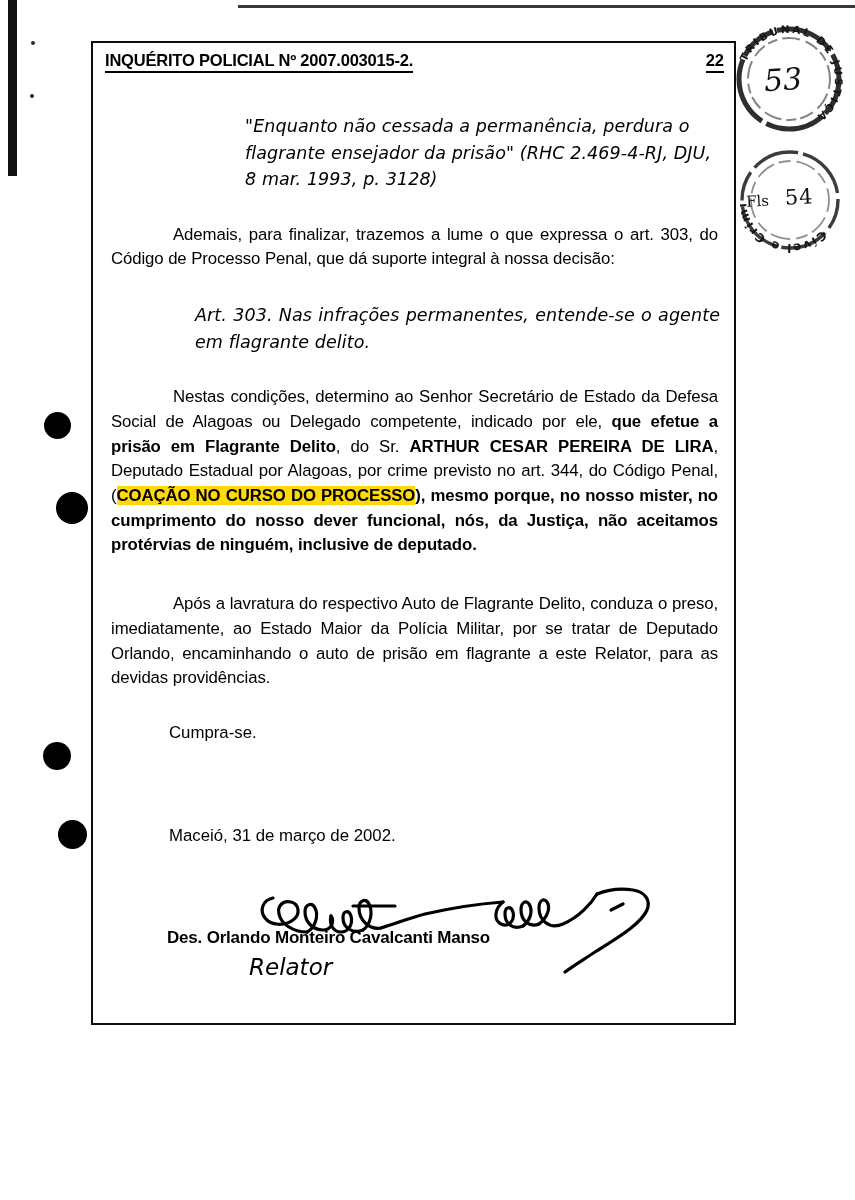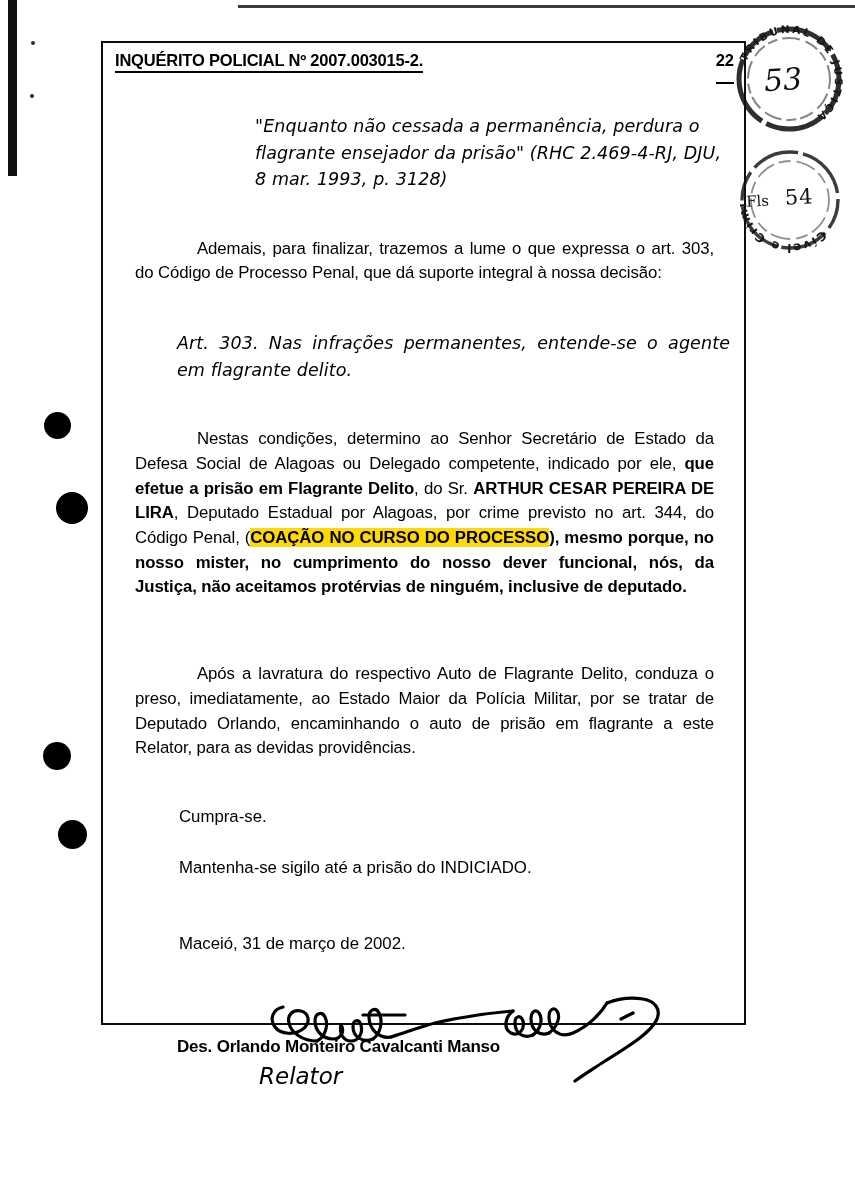--- a/index.html
+++ b/index.html
@@ -47,21 +47,21 @@
     border-radius: 50%;
   }
   .punch-1 { left: 44px;  top: 412px; width: 27px; height: 27px; }
   .punch-2 { left: 56px;  top: 492px; width: 32px; height: 32px; }
   .punch-3 { left: 43px;  top: 742px; width: 28px; height: 28px; }
   .punch-4 { left: 58px;  top: 820px; width: 29px; height: 29px; }
 
   
   .doc-frame {
     position: absolute;
-    left: 101px;
+    left: 91px;
     top: 41px;
     width: 645px;
     height: 984px;
     border: 2px solid #0d0d0d;
     box-sizing: border-box;
     background: #ffffff;
   }
 
   
   .doc-header {
@@ -79,21 +79,21 @@
     letter-spacing: -0.2px;
     border-bottom: 2px solid #000;
     padding-bottom: 1px;
     color: #000;
     white-space: nowrap;
   }
   .doc-header .hdr-page {
     font-size: 16.5px;
     font-weight: 700;
     border-bottom: 2px solid #000;
-    padding-bottom: 12px;
+    padding-bottom: 1px;
     color: #000;
   }
 
   
   .doc-body {
     position: absolute;
     left: 14px;
     right: 12px;
     top: 70px;
     color: #000;
@@ -103,31 +103,31 @@
     margin-left: 138px;
     margin-right: 2px;
     font-style: italic;
     font-size: 17.5px;
     line-height: 1.52;
     letter-spacing: 0.1px;
     text-align: left;
     font-family: "DejaVu Sans", sans-serif;
   }
   .quote-block.q2 {
-    margin-left: 60px;
+    margin-left: 88px;
     margin-right: 2px;
     text-align: justify;
   }
 
   .para {
     font-size: 16.8px;
     line-height: 1.47;
     text-align: justify;
     text-indent: 62px;
-    margin: 18px;
+    margin: 4px;
     letter-spacing: -0.1px;
   }
   .para b { font-weight: 700; }
 
   .hl {
     background: #FFD905;
     box-decoration-break: clone;
     -webkit-box-decoration-break: clone;
   }
   .spacer-md { height: 26px; }
@@ -241,21 +241,20 @@
       <p class="para"><span>Nestas condições, determino ao Senhor Secretário de Estado da Defesa Social de Alagoas ou Delegado competente, indicado por ele, </span><b>que efetue a prisão em Flagrante Delito</b><span>, do Sr. </span><b>ARTHUR CESAR PEREIRA DE LIRA</b><span>, Deputado Estadual por Alagoas, por crime previsto no art. 344, do Código Penal, (</span><b class="hl">COAÇÃO NO CURSO DO PROCESSO</b><b>), mesmo porque, no nosso mister, no cumprimento do nosso dever funcional, nós, da Justiça, não aceitamos protérvias de ninguém, inclusive de deputado.</b></p>
 
       <div class="spacer-md"></div>
 
       <p class="para">Após a lavratura do respectivo Auto de Flagrante Delito, conduza o preso, imediatamente, ao Estado Maior da Polícia Militar, por se tratar de Deputado Orlando, encaminhando o auto de prisão em flagrante a este Relator, para as devidas providências.</p>
 
       <div class="spacer-md"></div>
 
       <p class="short-line">Cumpra-se.</p>
       <div class="spacer-md"></div>
-      <p class="short-line">Mantenha-se sigilo até a prisão do INDICIADO.</p>
       <div class="spacer-md"></div>
       <div class="spacer-md"></div>
       <p class="short-line">Maceió, 31 de março de 2002.</p>
 
       <div class="sig-wrap">
         <svg class="sig-svg" width="420" height="100" viewBox="0 0 420 100">
           <g fill="none" stroke="#000" stroke-width="3.2" stroke-linecap="round" stroke-linejoin="round">
             <path d="M18,22 C8,24 4,34 10,42 C16,50 30,50 38,44 C46,38 44,28 36,26 C28,24 22,30 24,38 C26,48 38,56 52,56"></path>
             <path d="M52,56 C60,52 64,40 60,32 C57,26 50,28 50,36 C50,46 58,54 68,54 C76,54 80,46 76,40"></path>
             <path d="M76,40 C74,48 78,56 86,56 C94,56 98,48 96,40 C94,34 88,34 88,42 C88,52 98,58 108,54"></path>

